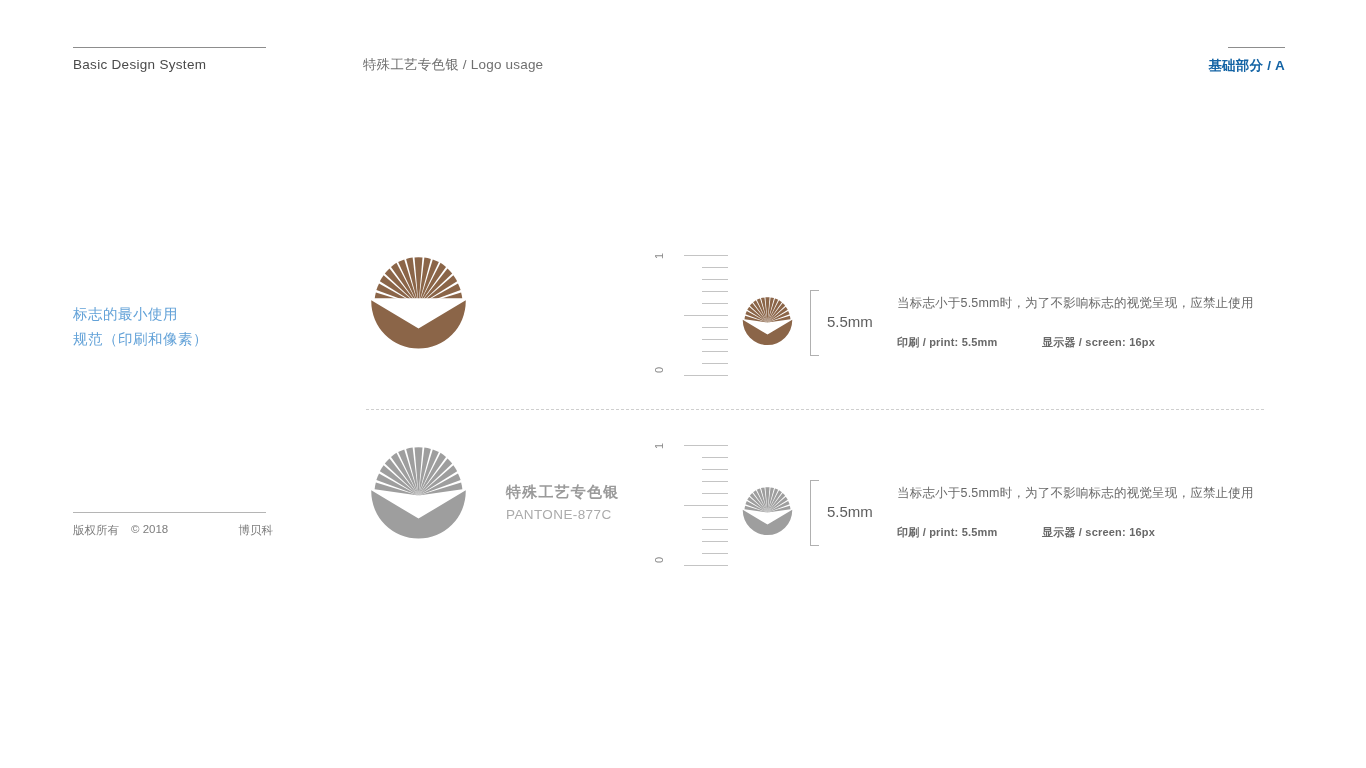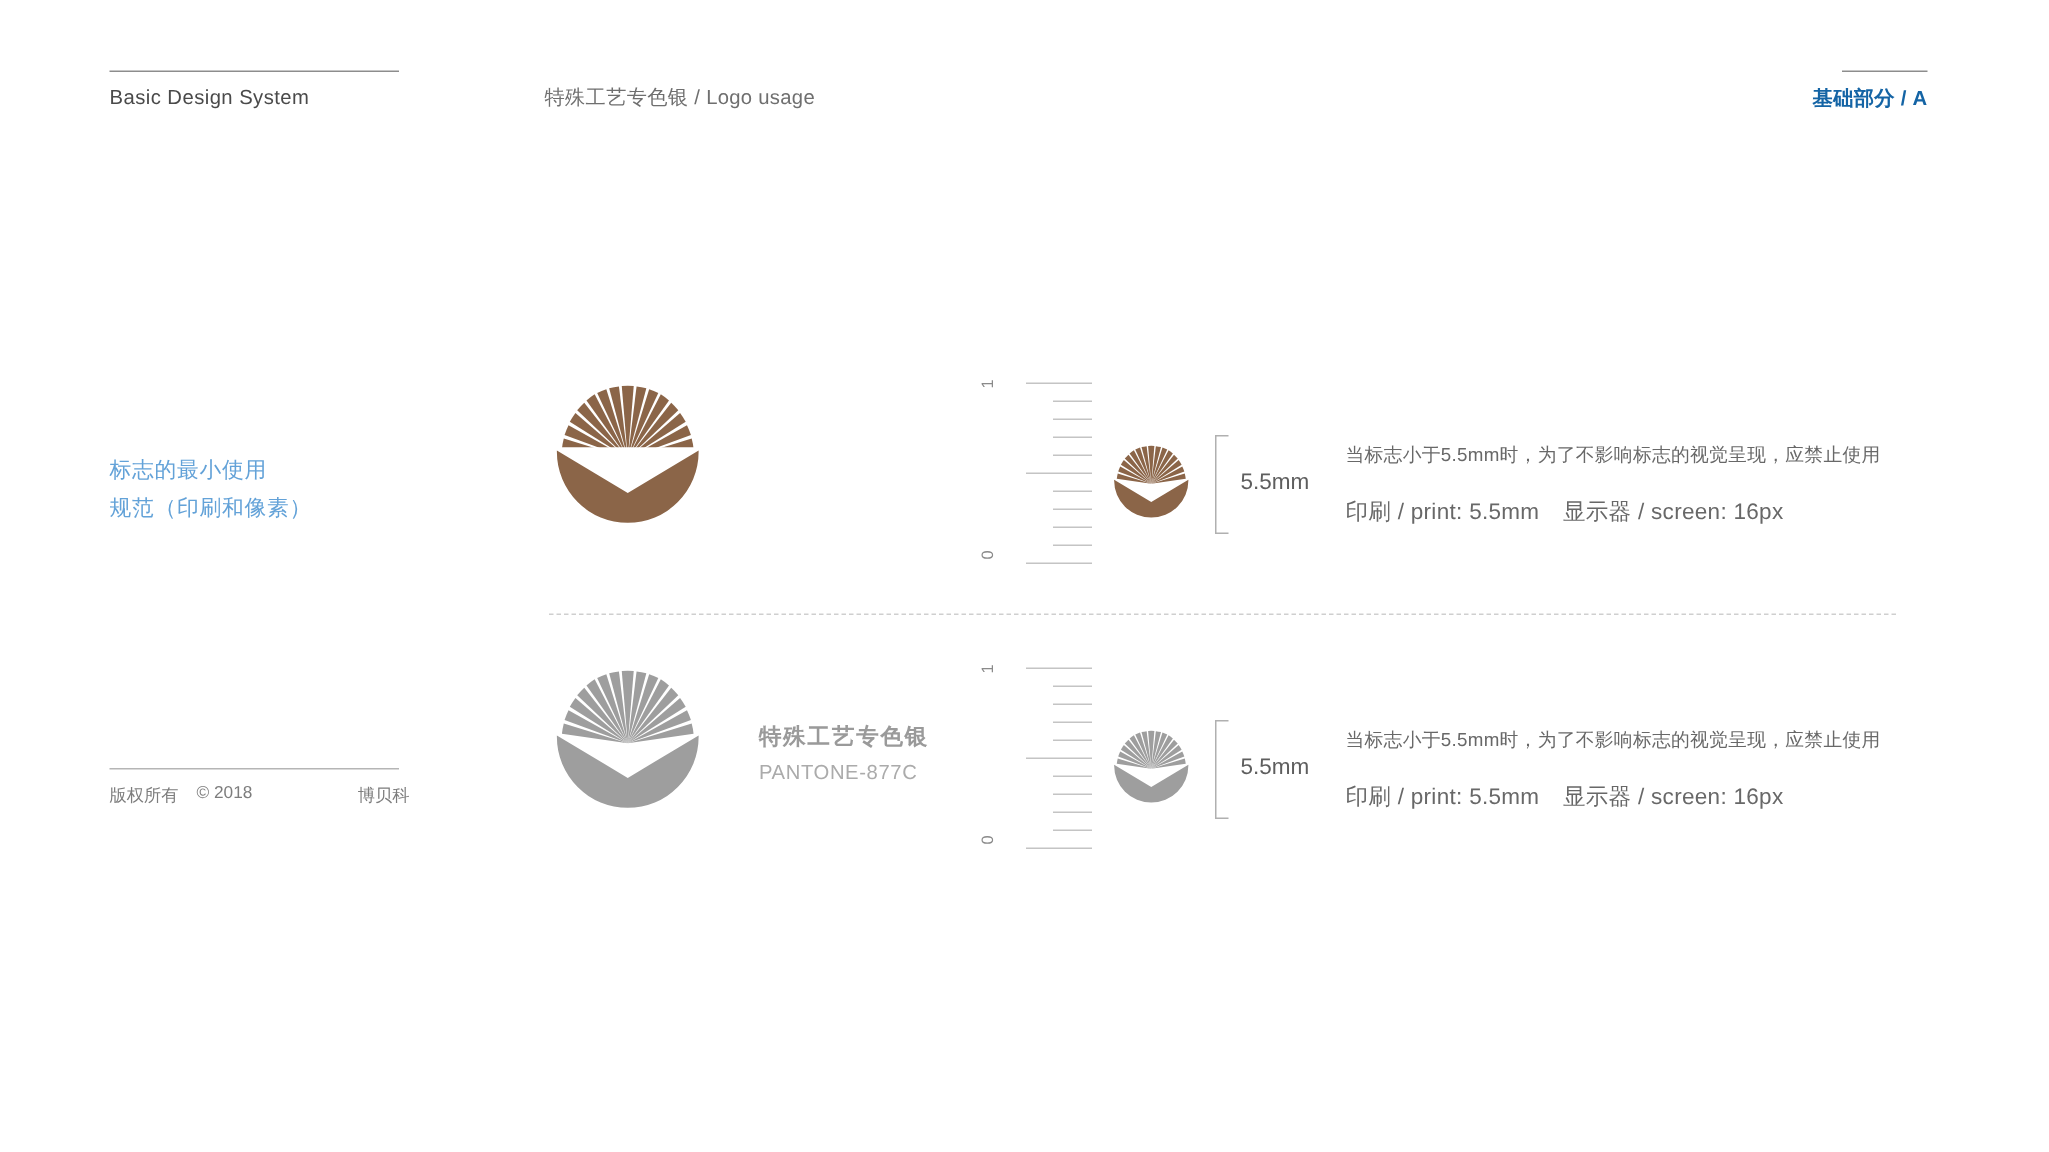--- a/index.html
+++ b/index.html
@@ -214,25 +214,26 @@
   .desc-line1 {
     font-size: 12.5px;
     color: #686868;
     line-height: 20px;
     letter-spacing: 0.2px;
     white-space: nowrap;
   }
   .desc-row {
     margin-top: 19px;
     display: flex;
-    font-size: 15px;
+    font-size: 11px;
     color: #686868;
     line-height: 20px;
     letter-spacing: 0.2px;
     white-space: nowrap;
+    font-weight: bold;
   }
   .desc-print  { width: 145px; }
   .desc-screen { }
 </style>
 </head>
 <body>
 
 <div class="page">
 
   <div class="header-rule-left"></div>

